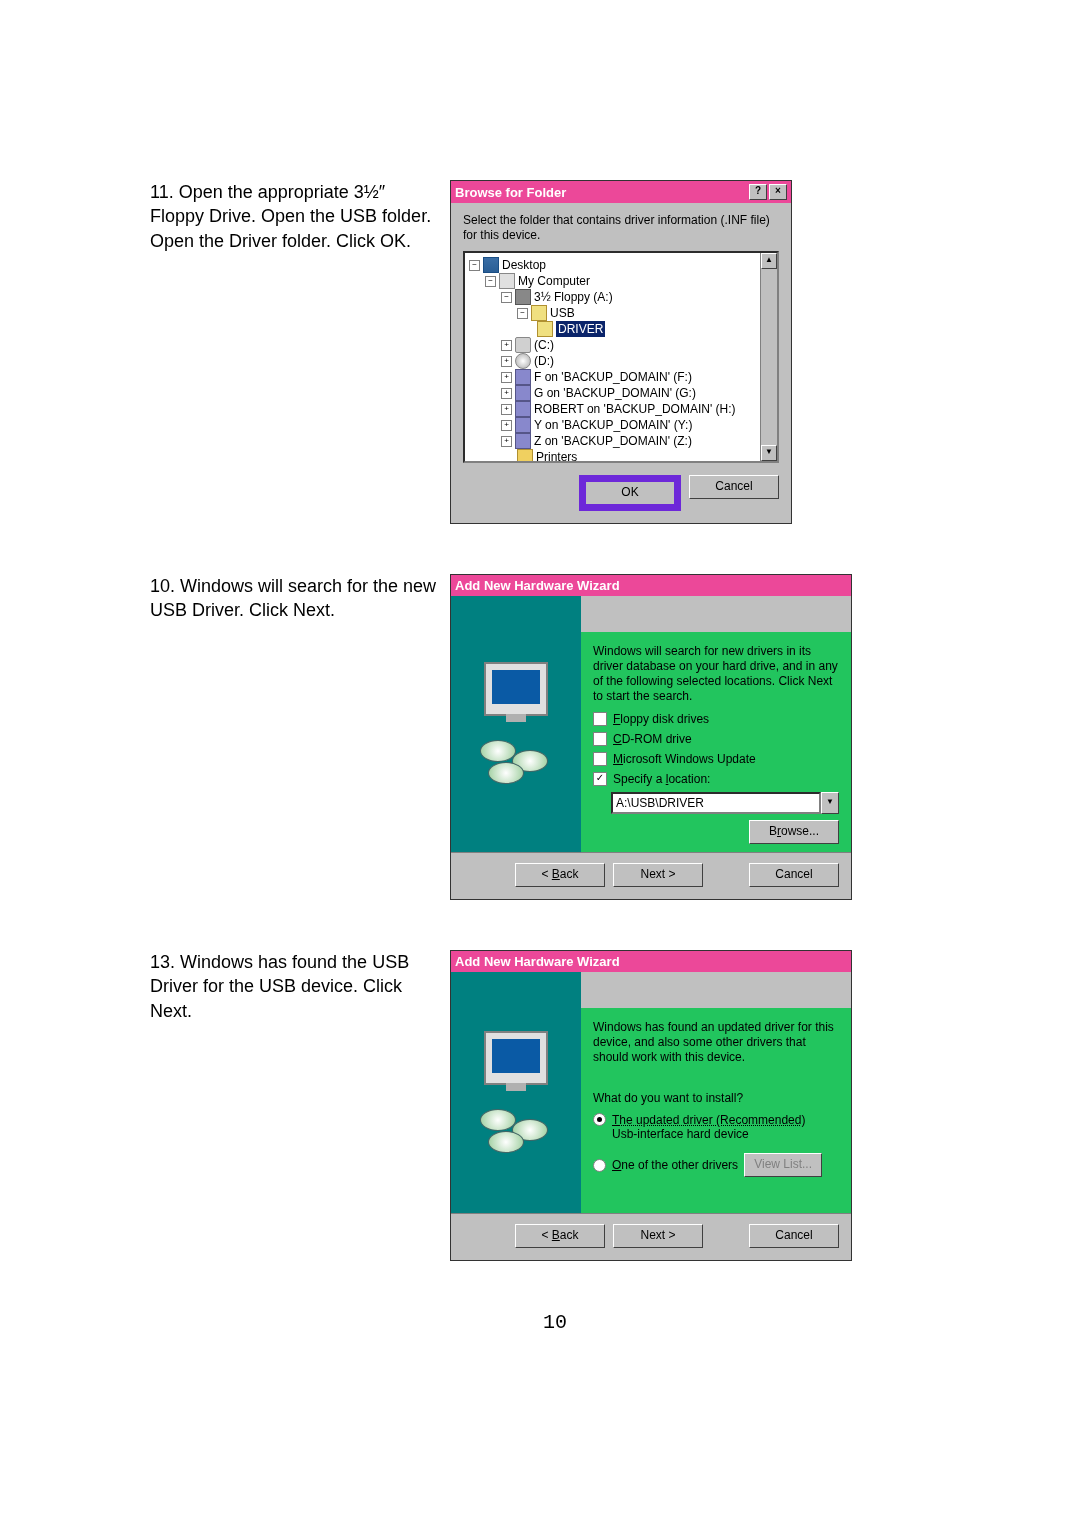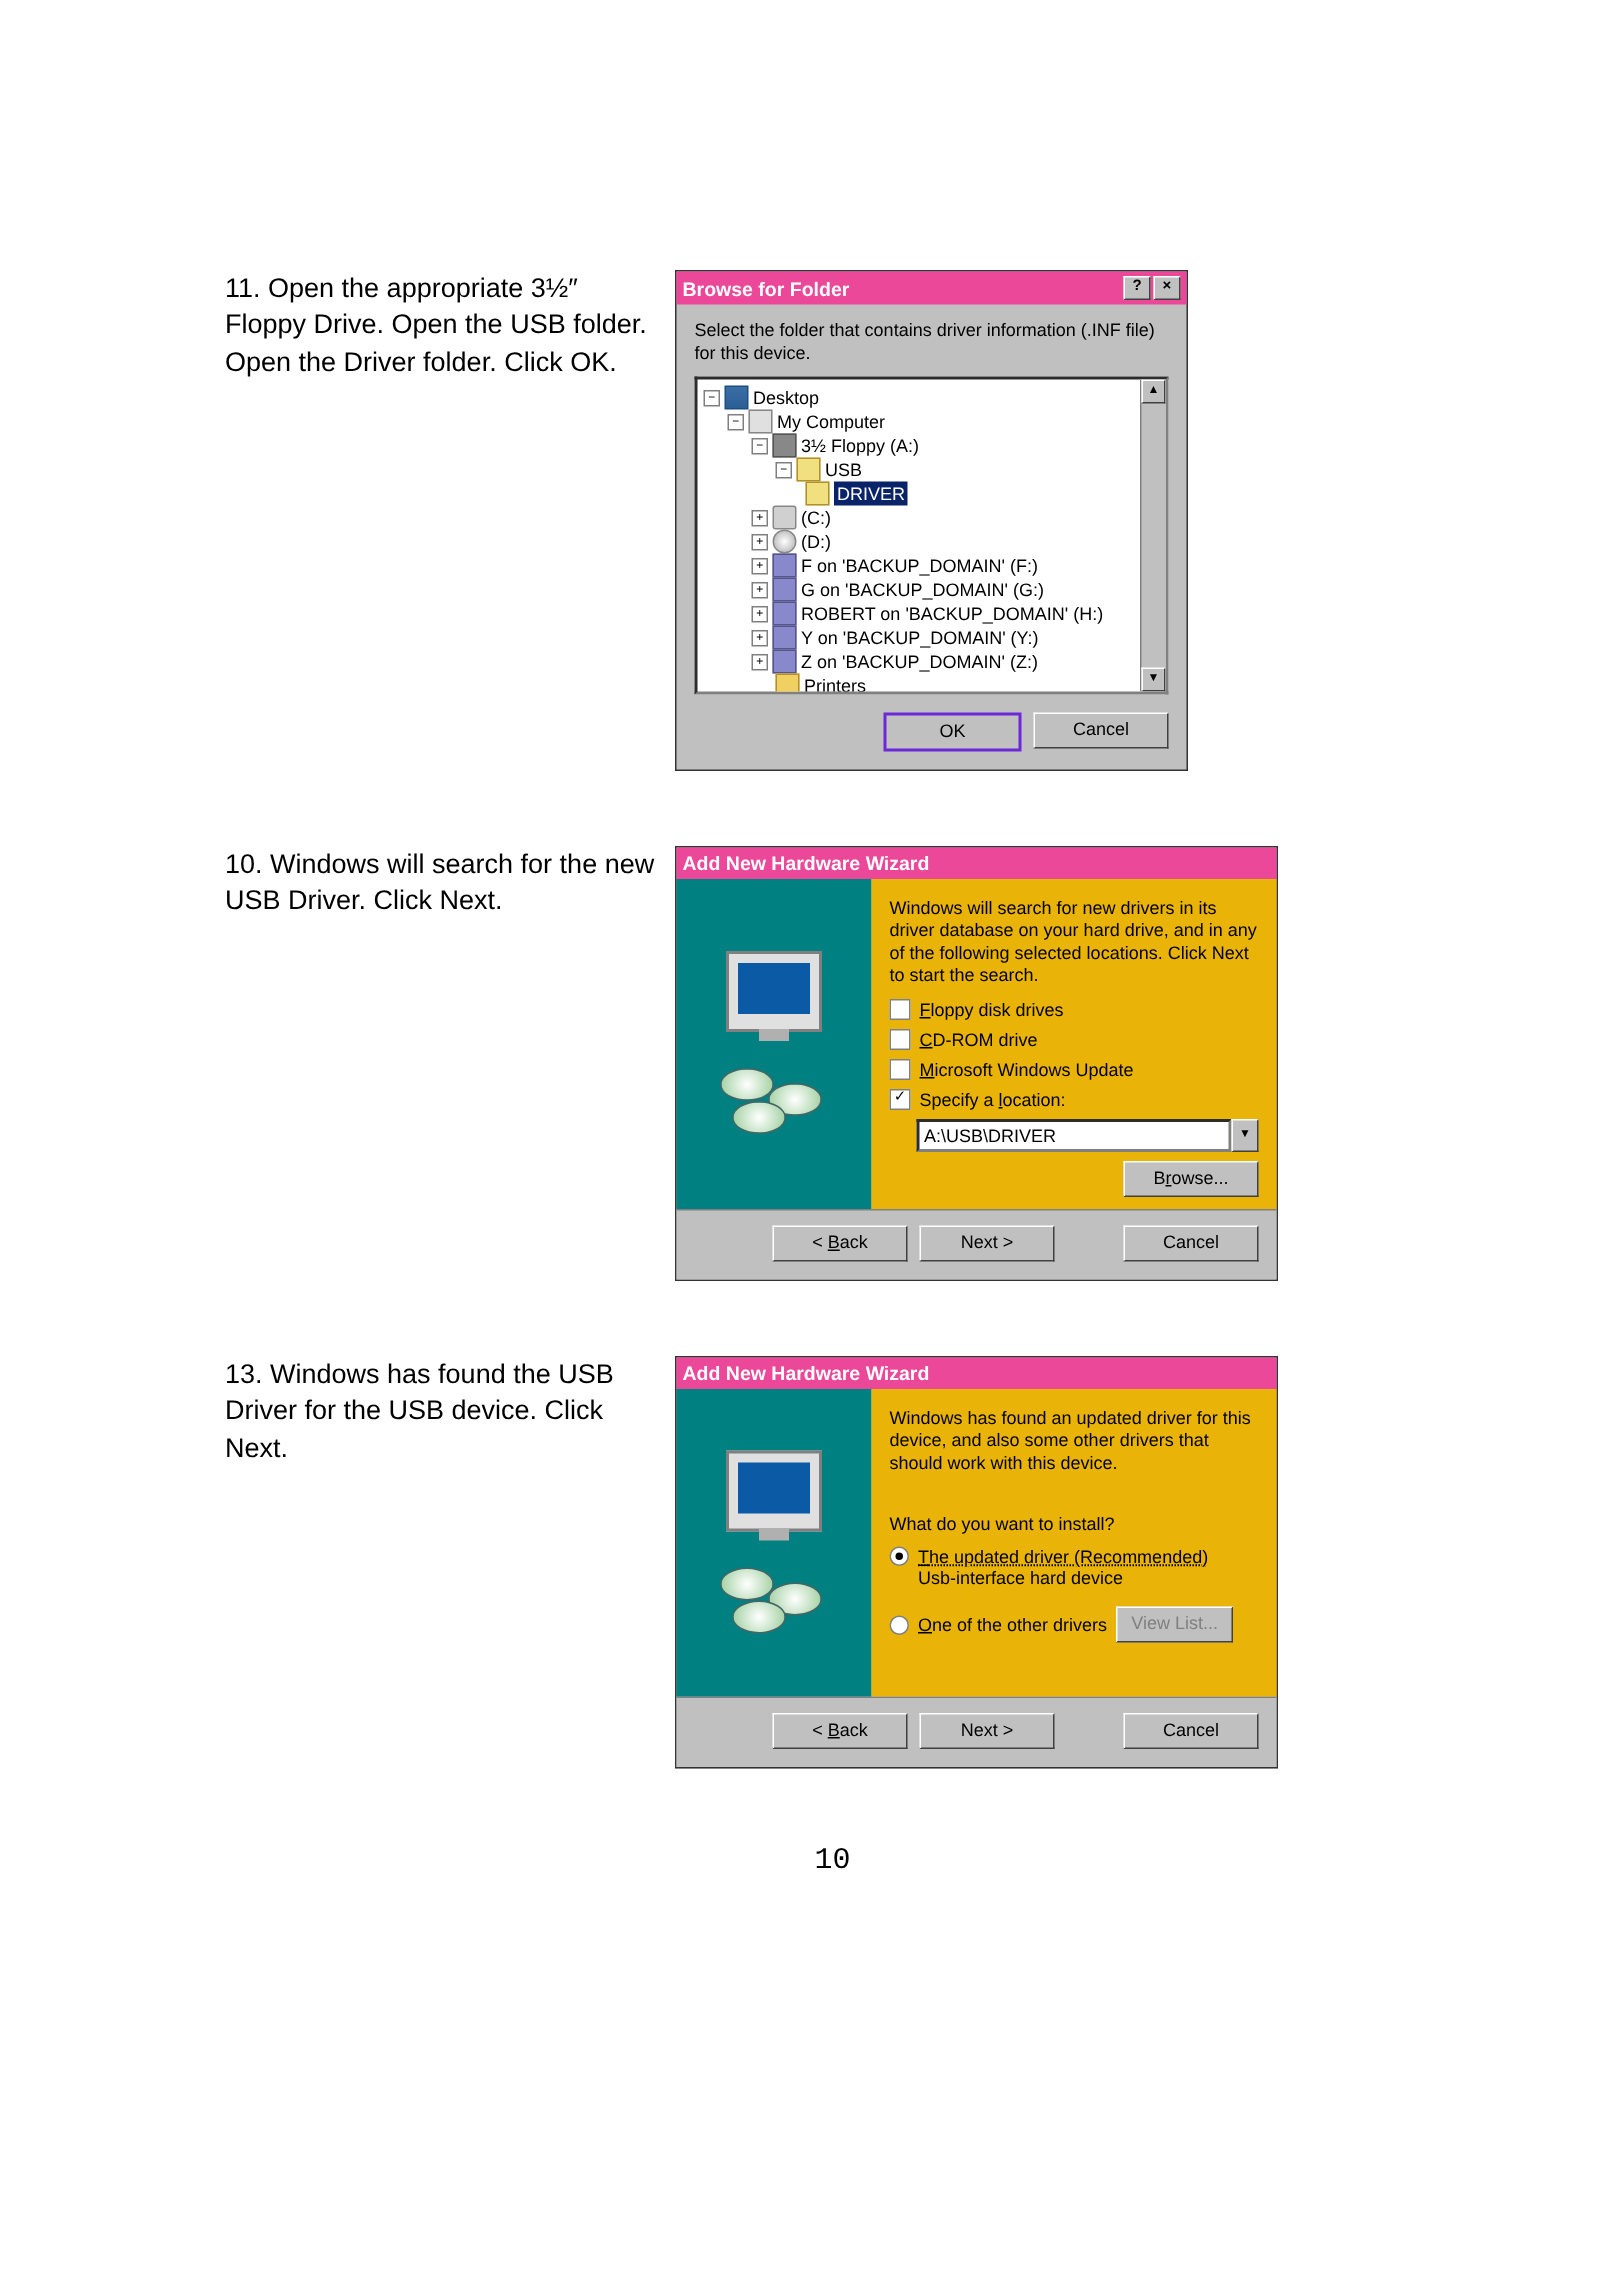--- a/index.html
+++ b/index.html
@@ -151,21 +151,21 @@
     background: #c0c0c0;
     border: 1px solid #fff;
     border-right-color: #404040;
     border-bottom-color: #404040;
     font-size: 12px;
     text-align: center;
     line-height: 20px;
     padding: 0 8px;
   }
   .btn.default {
-    border: 2px solid #6d28d9;
+    border: 7px solid #6d28d9;
   }
   .btn.disabled {
     color: #808080;
   }
 
   
   .wiz-body {
     display: flex;
     padding: 0;
   }
@@ -209,21 +209,22 @@
     background: radial-gradient(circle,#fff,#9c9);
     border: 1px solid #466;
   }
   .cd1 { left: 4px; top: 4px; }
   .cd2 { left: 36px; top: 14px; }
   .cd3 { left: 12px; top: 26px; }
   .wiz-right {
     flex: 1;
     padding: 12px 12px 8px 12px;
     font-size: 12px;
-    background: #eab308;
+    background: #22c55e;
+    margin-top: 36px;
   }
   .wiz-check {
     display: flex;
     align-items: flex-start;
     margin: 6px 0;
     gap: 6px;
   }
   .chk {
     width: 12px; height: 12px;
     background: #fff;

